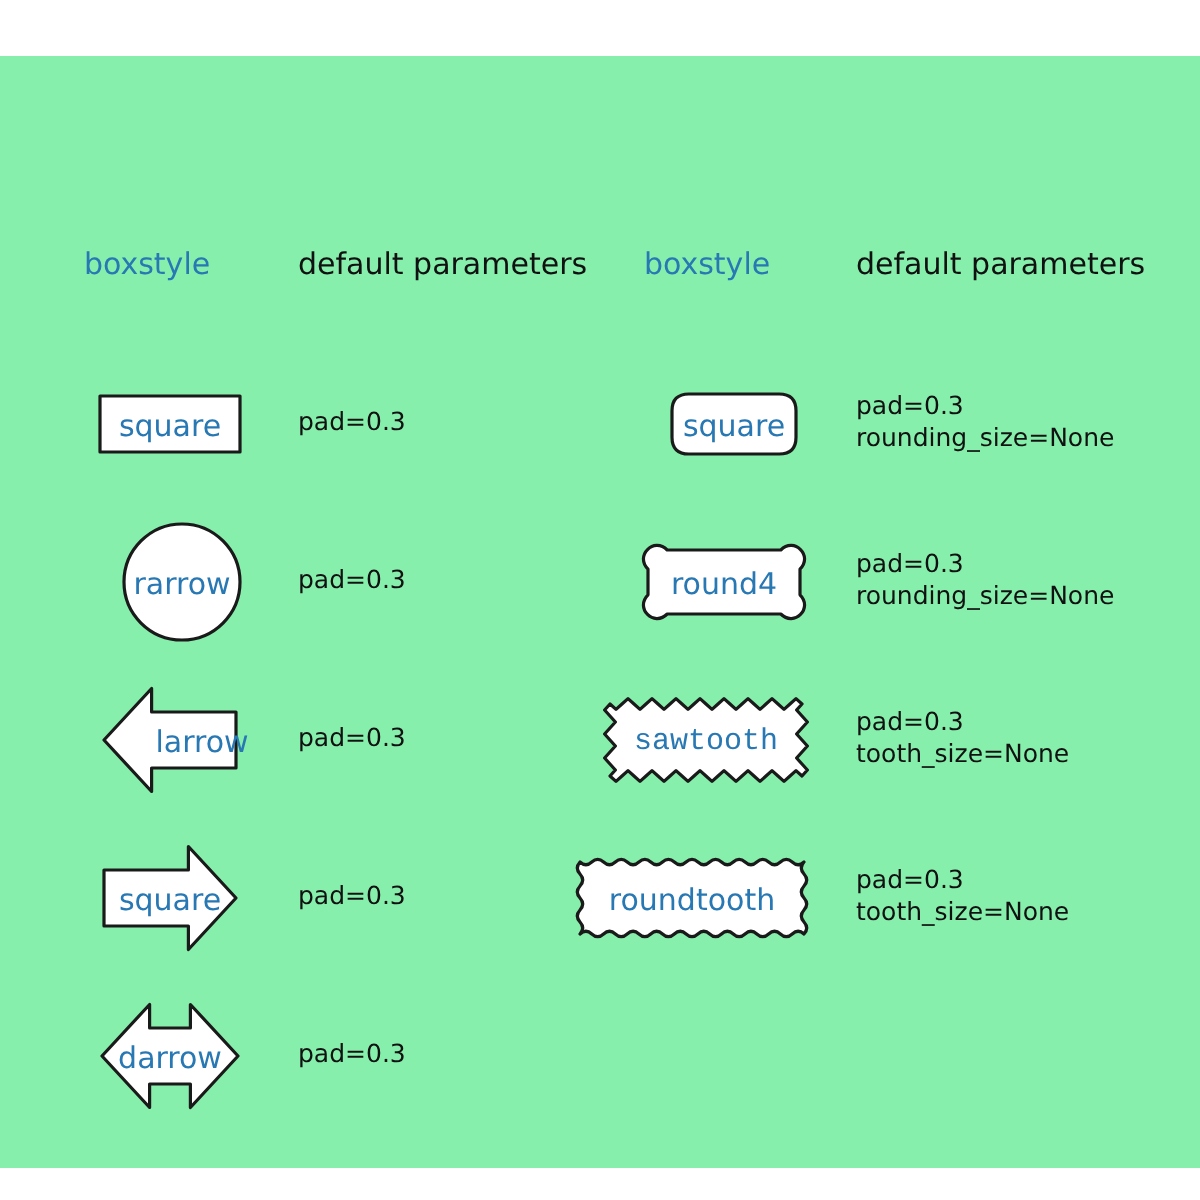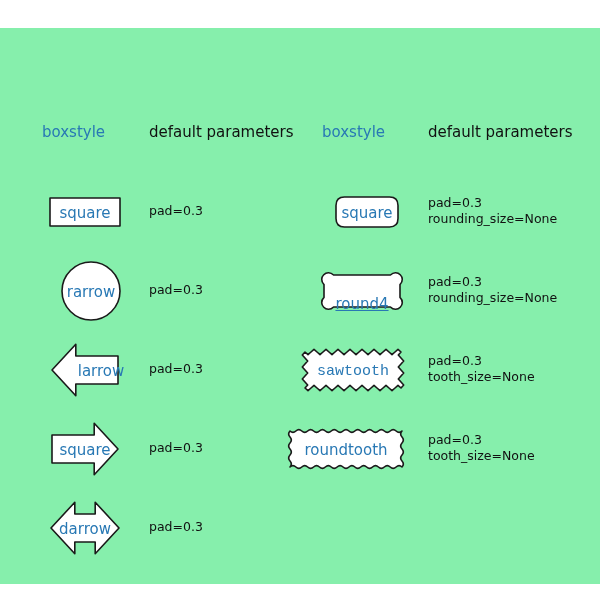--- a/index.html
+++ b/index.html
@@ -114,21 +114,21 @@
     <div class="param-text" style="left: 149px; top: 254px;">pad=0.3</div>
     <div class="box-label" style="left: 101px; top: 343px;">larrow</div>
     <div class="param-text" style="left: 149px; top: 333px;">pad=0.3</div>
     <div class="box-label" style="left: 85px; top: 422px;">square</div>
     <div class="param-text" style="left: 149px; top: 412px;">pad=0.3</div>
     <div class="box-label" style="left: 85px; top: 501px;">darrow</div>
     <div class="param-text" style="left: 149px; top: 491px;">pad=0.3</div>
     <div class="box-label" style="left: 367px; top: 185px;">square</div>
     <div class="param-text" style="left: 428px; top: 167px;">pad=0.3
 rounding_size=None</div>
-    <div class="box-label" style="left: 362px; top: 276px; text-decoration: underline;">round4</div>
+    <div class="box-label" style="left: 362px; top: 264px;">round4</div>
     <div class="param-text" style="left: 428px; top: 246px;">pad=0.3
 rounding_size=None</div>
     <div class="box-label" style="left: 353px; top: 343px; font-family: Liberation Mono, monospace;">sawtooth</div>
     <div class="param-text" style="left: 428px; top: 325px;">pad=0.3
 tooth_size=None</div>
     <div class="box-label" style="left: 346px; top: 422px;">roundtooth</div>
     <div class="param-text" style="left: 428px; top: 404px;">pad=0.3
 tooth_size=None</div>
   </div>
 

